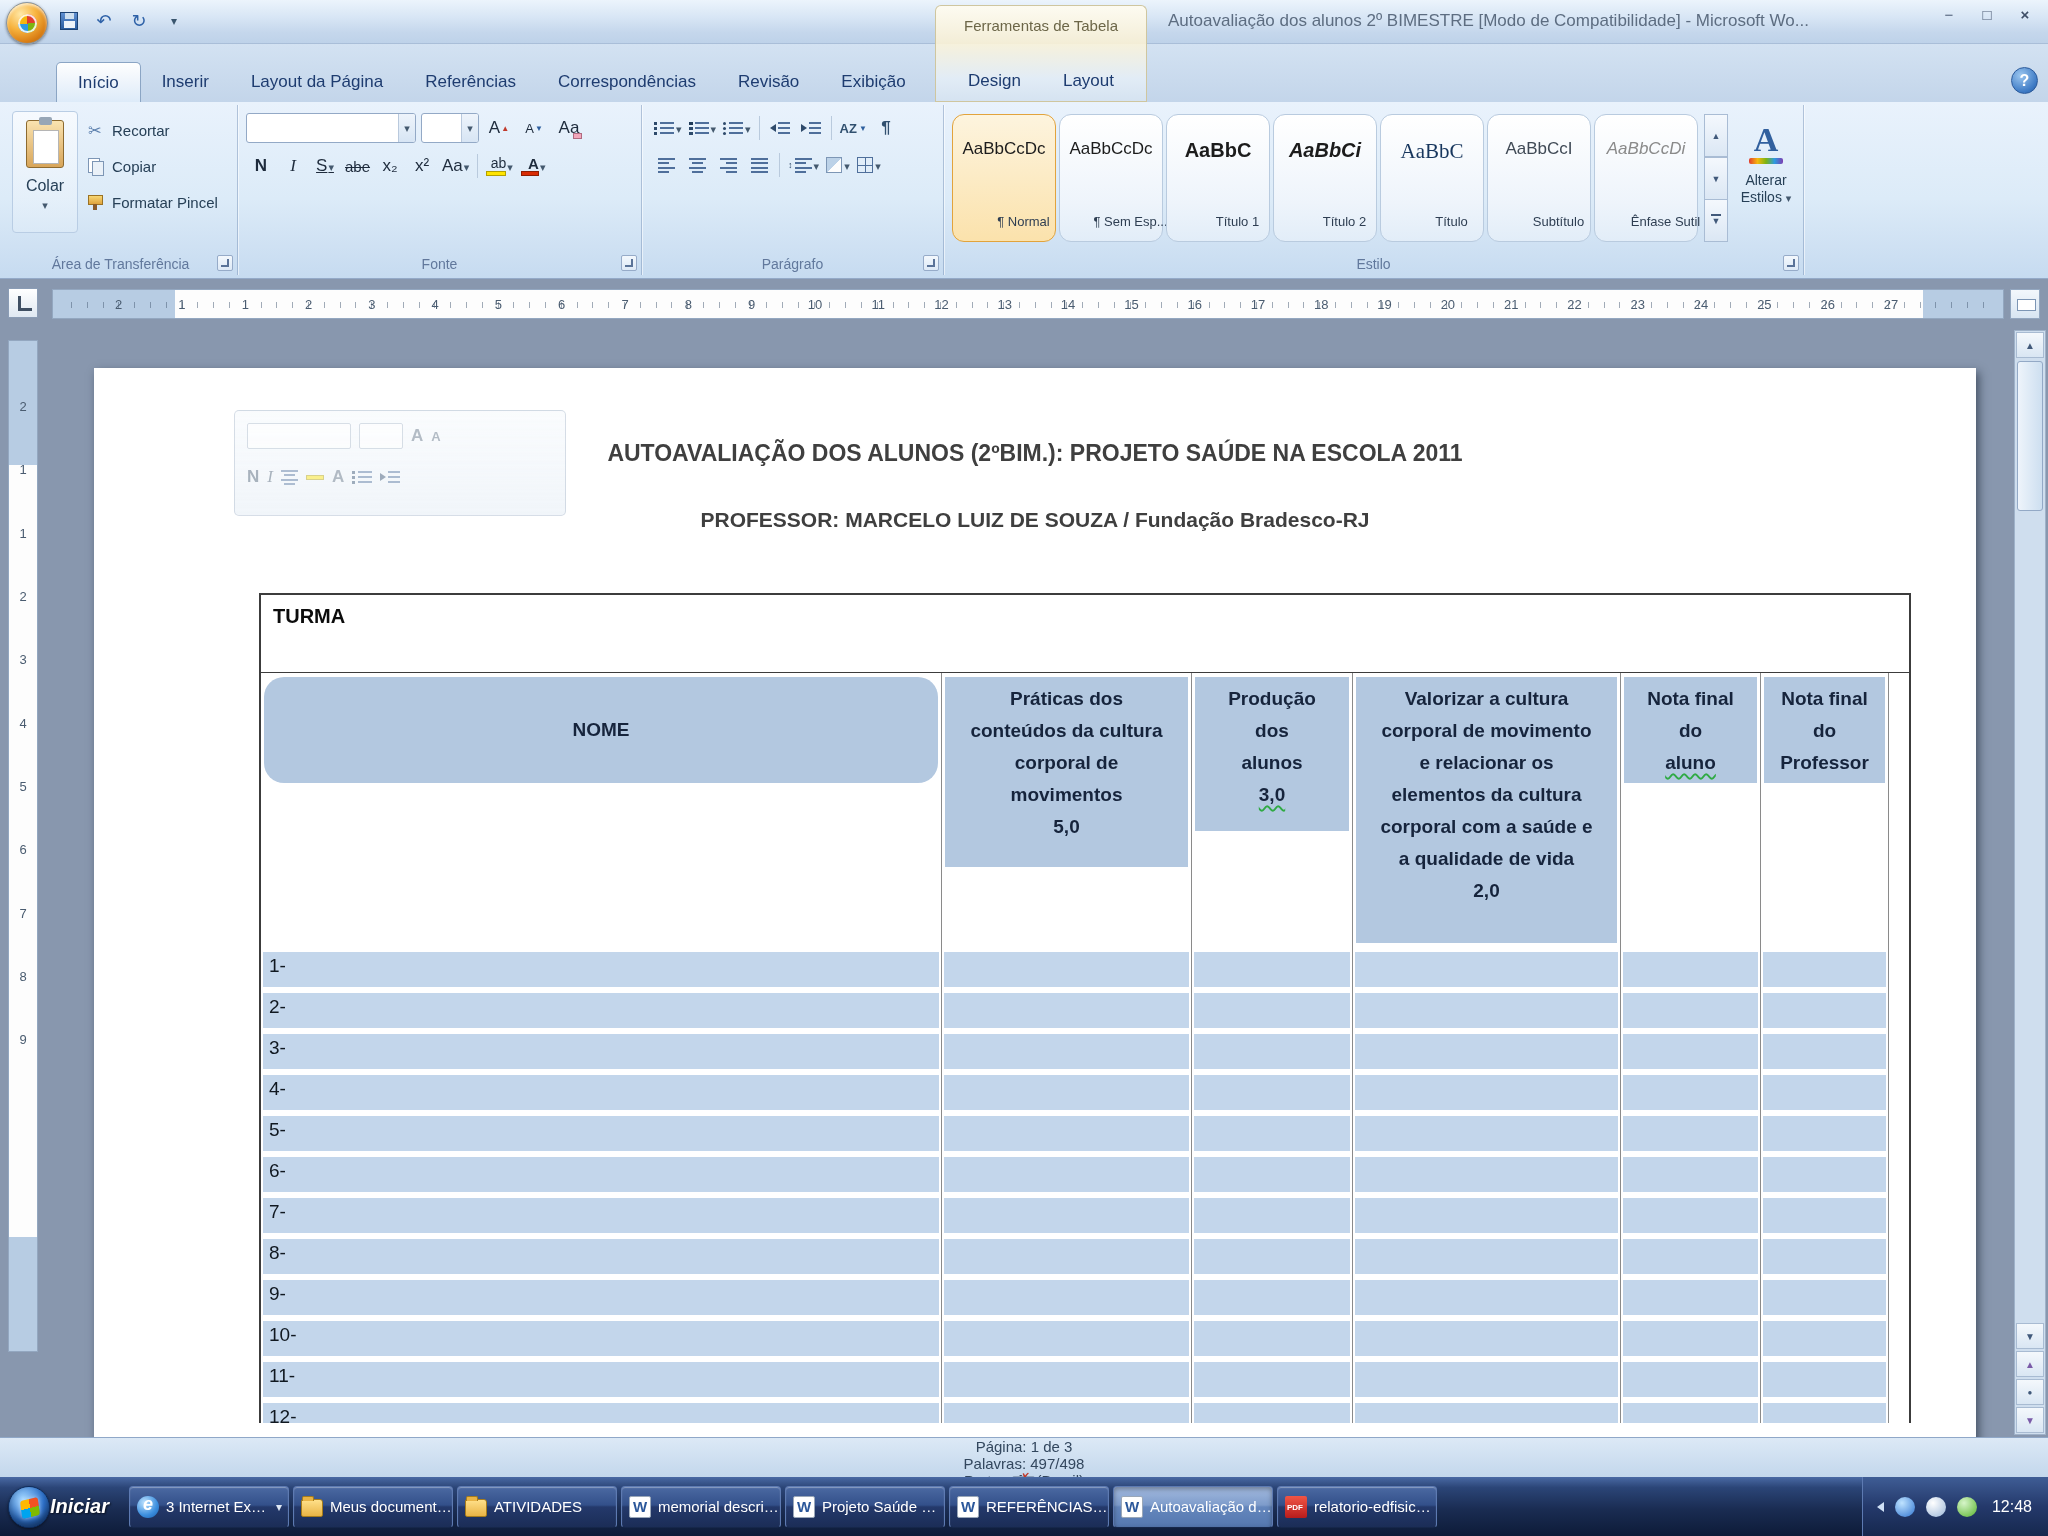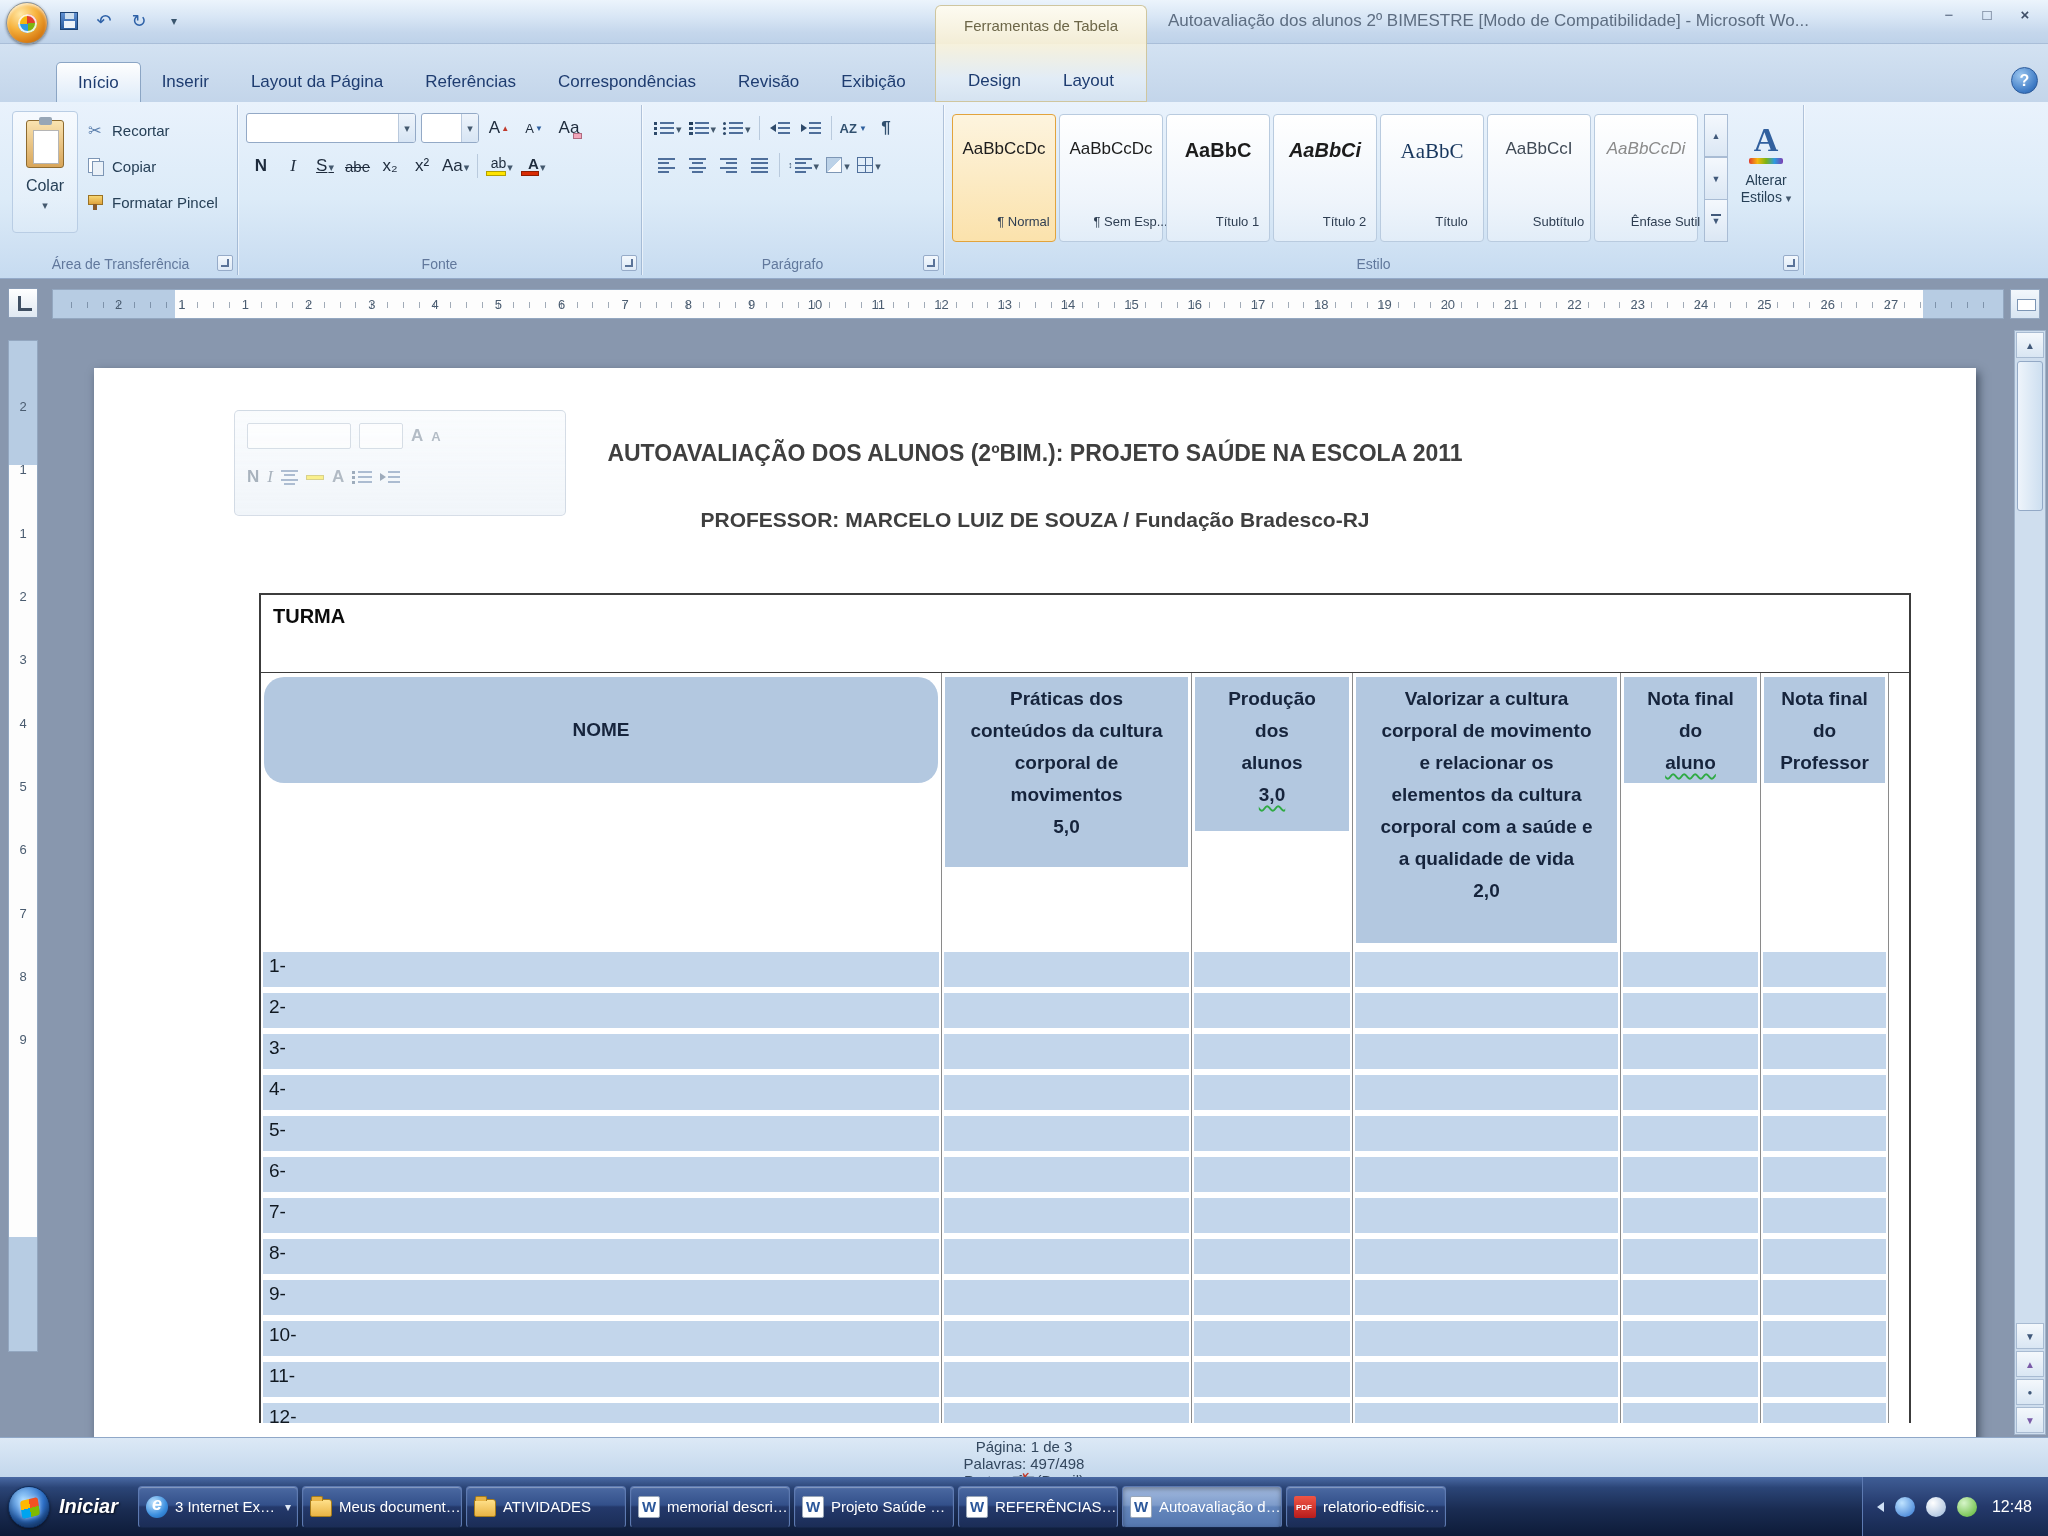--- a/index.html
+++ b/index.html
@@ -135,21 +135,21 @@
 .i-spc{display:flex;flex-direction:column;font-size:9px;color:#2e4a6b;line-height:5px;}
 .i-shade{width:16px;height:16px;border:1px solid #7d96b5;background:linear-gradient(135deg,#bcd2e8 50%,#fdfdfd 50%);}
 .i-grid{width:16px;height:16px;border:1px solid #4f6f9b;background:
  linear-gradient(#4f6f9b 0 0) 50% 0/1px 16px no-repeat,
  linear-gradient(#4f6f9b 0 0) 0 50%/16px 1px no-repeat;}
 .b-sort{font-size:13px;font-weight:bold;color:#31506f;}
 
 
 .g-style{width:860px;}
 #gallery{position:absolute;left:8px;top:9px;display:flex;}
-.sitem{width:104px;height:128px;margin-right:3px;border:1px solid #b9cbdf;border-radius:4px;
+.sitem{width:104px;height:128px;margin-right:3px;border:1px solid #b9cbdf;border-radius:12px;
  background:linear-gradient(#ffffff,#eef4fb 70%,#e2edf8);
  display:flex;flex-direction:column;align-items:center;padding-top:24px;}
 .sitem.sel{border-color:#e2a33c;background:linear-gradient(#fdf4de,#fbe2ac);}
 .sprev{font-size:17px;color:#1c1c1c;white-space:nowrap;}
 .sname{margin-top:auto;margin-bottom:12px;font-size:13px;color:#2e3e52;white-space:nowrap;margin-left:39px;}
 .sitem.h1 .sprev{font-weight:bold;font-size:20px;}
 .sitem.h2 .sprev{font-weight:bold;font-style:italic;font-size:20px;}
 .sitem.tt .sprev{font-size:21px;font-family:"Liberation Serif",serif;color:#17365d;}
 .sitem.sub .sprev{font-size:17px;color:#404a56;}
 .sitem.emph .sprev{font-style:italic;color:#8a8a8a;}
@@ -250,21 +250,21 @@
 .vpage{width:12px;height:15px;background:#fff;border:1px solid #6c839e;}
 .zoomtxt{font-size:15px;color:#33475e;padding:0 8px;}
 .zbtn{width:24px;height:24px;border-radius:50%;border:1px solid #8fa3ba;background:linear-gradient(#f7fafd,#dde8f3);display:flex;align-items:center;justify-content:center;color:#41597a;font-size:16px;line-height:1;}
 .ztrack{position:relative;width:120px;height:4px;background:#9fb3c8;border-radius:2px;margin:0 6px;}
 .ztrack::before{content:"";position:absolute;left:50%;top:-4px;width:1px;height:12px;background:#7e93ab;}
 .zthumb{position:absolute;left:58%;top:-6px;width:12px;height:16px;background:linear-gradient(#fefefe,#cfdcea);border:1px solid #7e93ab;border-radius:2px;}
 
 
 #taskbar{position:absolute;left:0;top:1477px;width:2048px;height:59px;
  background:linear-gradient(#4a6aa4,#2b4577 18%,#1a2c52 55%,#0d1b38);display:flex;align-items:center;}
-#startbtn{display:flex;align-items:center;gap:9px;padding:0 18px 0 8px;height:100%;}
+#startbtn{display:flex;align-items:center;padding:0 18px 0 8px;height:100%;}
 .sorb{width:42px;height:42px;border-radius:50%;border:1px solid #0d2c5c;position:relative;
  background:radial-gradient(circle at 35% 30%,#9fd4ff,#2f74d0 55%,#123c7c);
  box-shadow:inset 0 -5px 9px rgba(0,0,0,.4),0 1px 3px rgba(0,0,0,.5);}
 .sorb::after{content:"";position:absolute;left:12px;top:12px;width:18px;height:18px;border-radius:3px;
  background:conic-gradient(#f25022 0 25%,#7fba00 25% 50%,#00a4ef 50% 75%,#ffb900 75%);
  transform:rotate(-8deg) skewY(-6deg);box-shadow:0 0 5px rgba(255,255,255,.55);}
 .slabel{font-size:20px;font-weight:bold;font-style:italic;color:#fff;text-shadow:1px 1px 2px rgba(0,0,0,.65);}
 #tbtns{display:flex;align-items:center;height:100%;}
 .tbtn{width:160px;height:42px;margin:0 2px;border-radius:4px;display:flex;align-items:center;
  background:linear-gradient(#4b69a2,#33508a 45%,#24396b 50%,#1b2d57);

